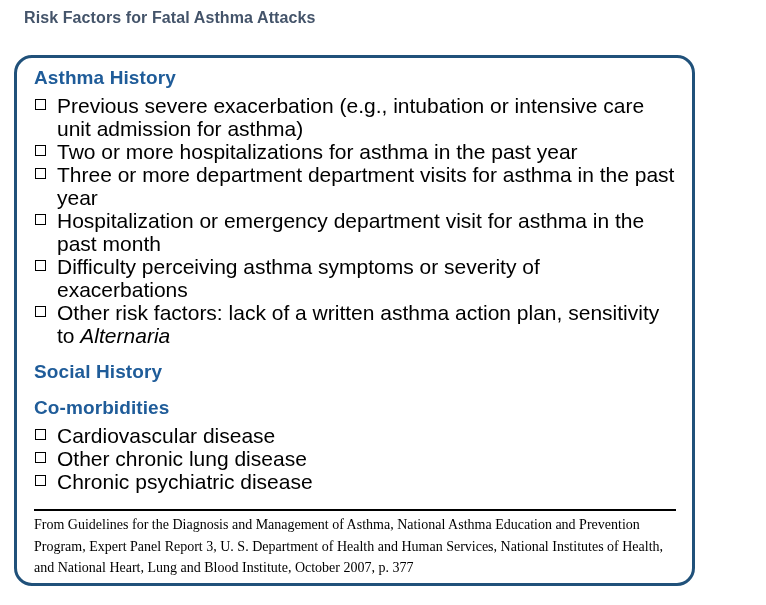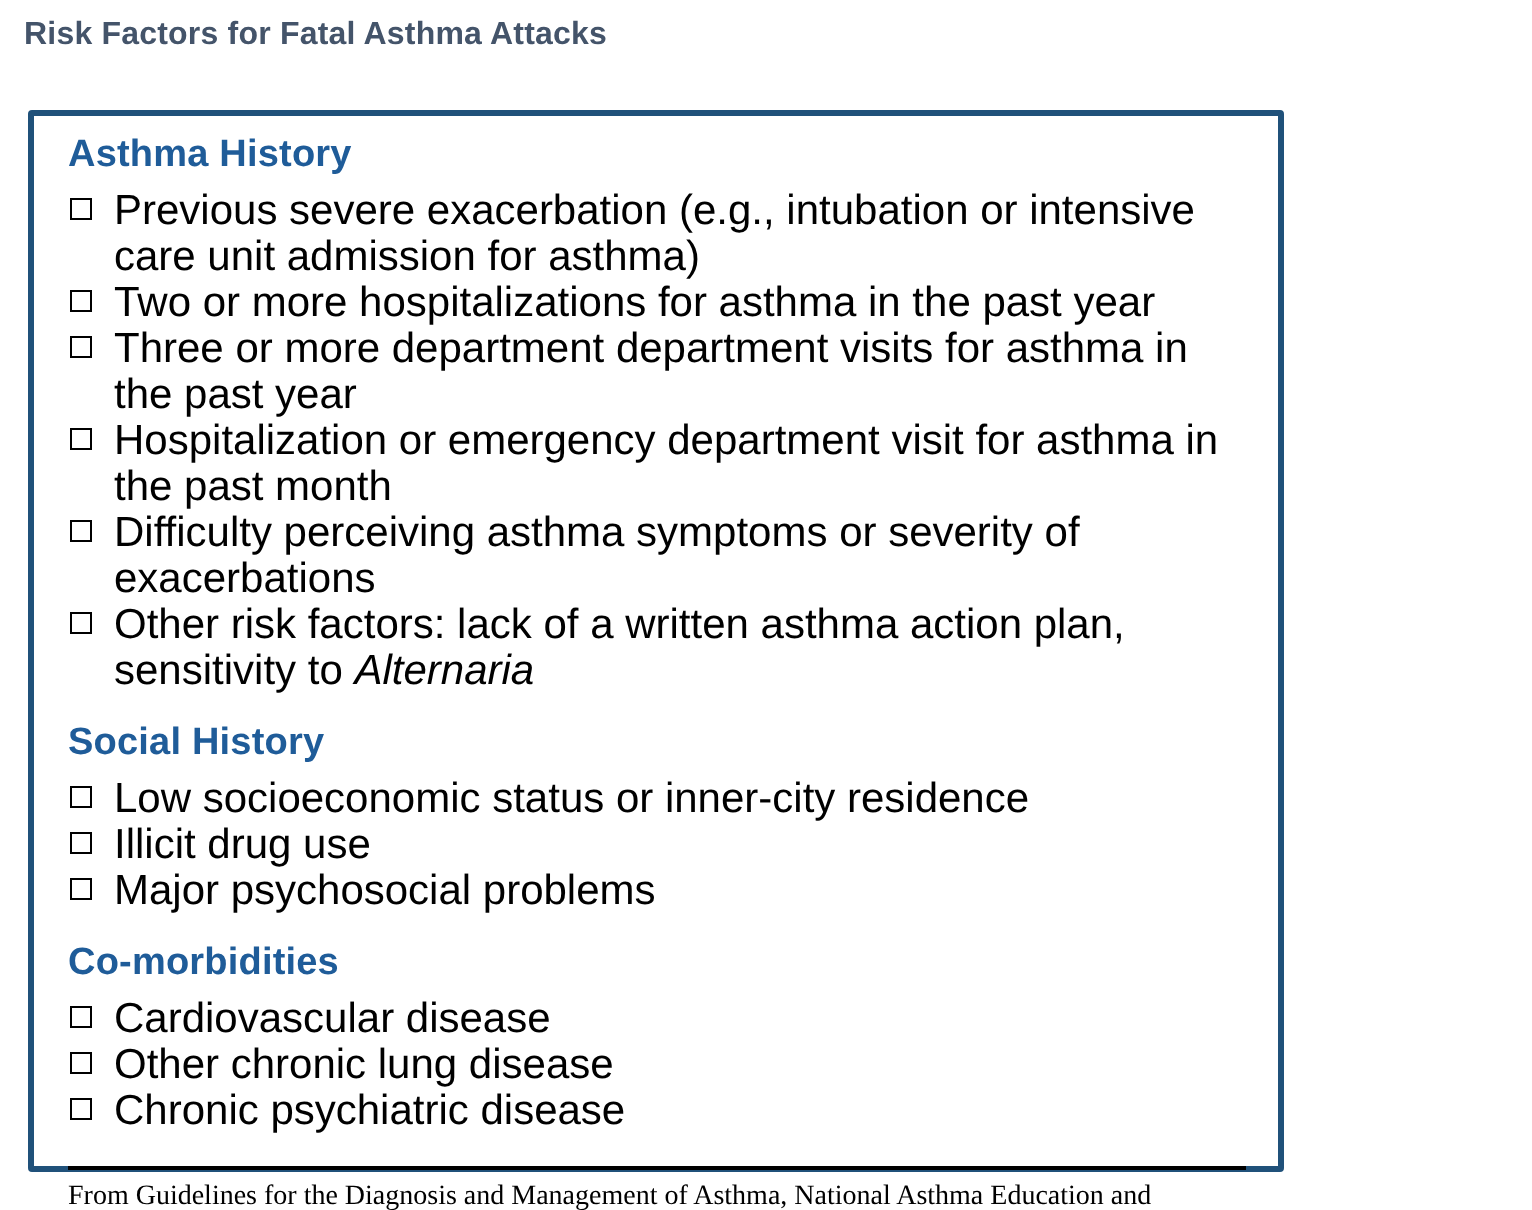--- a/index.html
+++ b/index.html
@@ -4,32 +4,32 @@
 <style>
   * { margin: 0; padding: 0; box-sizing: border-box; }
   html, body {
     width: 766px; height: 605px;
     background: #ffffff;
     font-family: "Liberation Sans", sans-serif;
     overflow: hidden;
   }
   .page-title {
     position: absolute;
-    left: 12px; top: 9px;
+    left: 24px; top: 9px;
     font-size: 16px;
     font-weight: bold;
     color: #44546A;
     letter-spacing: 0.1px;
   }
   .panel {
     position: absolute;
     left: 14px; top: 55px;
-    width: 628px; height: 531px;
+    width: 681px; height: 531px;
     border: 3.5px solid #20517A;
-    border-radius: 2px;
+    border-radius: 18px;
     background: #ffffff;
     padding: 9px 16px 0 17px;
   }
   .section { margin-bottom: 14px; }
   .section-heading {
     font-size: 19px;
     font-weight: bold;
     color: #1F5C99;
     margin-bottom: 5px;
     letter-spacing: 0.1px;
@@ -83,25 +83,20 @@
           <li><span class="checkbox-glyph"></span><span>Two or more hospitalizations for asthma in the past year</span></li>
           <li><span class="checkbox-glyph"></span><span>Three or more department department visits for asthma in the past year</span></li>
           <li><span class="checkbox-glyph"></span><span>Hospitalization or emergency department visit for asthma in the past month</span></li>
           <li><span class="checkbox-glyph"></span></li>
           <li><span class="checkbox-glyph"></span><span>Difficulty perceiving asthma symptoms or severity of exacerbations</span></li>
           <li><span class="checkbox-glyph"></span><span>Other risk factors: lack of a written asthma action plan, sensitivity to </span><i>Alternaria</i></li>
         </ul>
       </div>
       <div class="section">
         <div class="section-heading">Social History</div>
-        <ul class="item-list">
-          <li><span class="checkbox-glyph"></span><span>Low socioeconomic status or inner-city residence</span></li>
-          <li><span class="checkbox-glyph"></span><span>Illicit drug use</span></li>
-          <li><span class="checkbox-glyph"></span><span>Major psychosocial problems</span></li>
-        </ul>
       </div>
       <div class="section">
         <div class="section-heading">Co-morbidities</div>
         <ul class="item-list">
           <li><span class="checkbox-glyph"></span><span>Cardiovascular disease</span></li>
           <li><span class="checkbox-glyph"></span><span>Other chronic lung disease</span></li>
           <li><span class="checkbox-glyph"></span><span>Chronic psychiatric disease</span></li>
         </ul>
       </div>
     </div>

